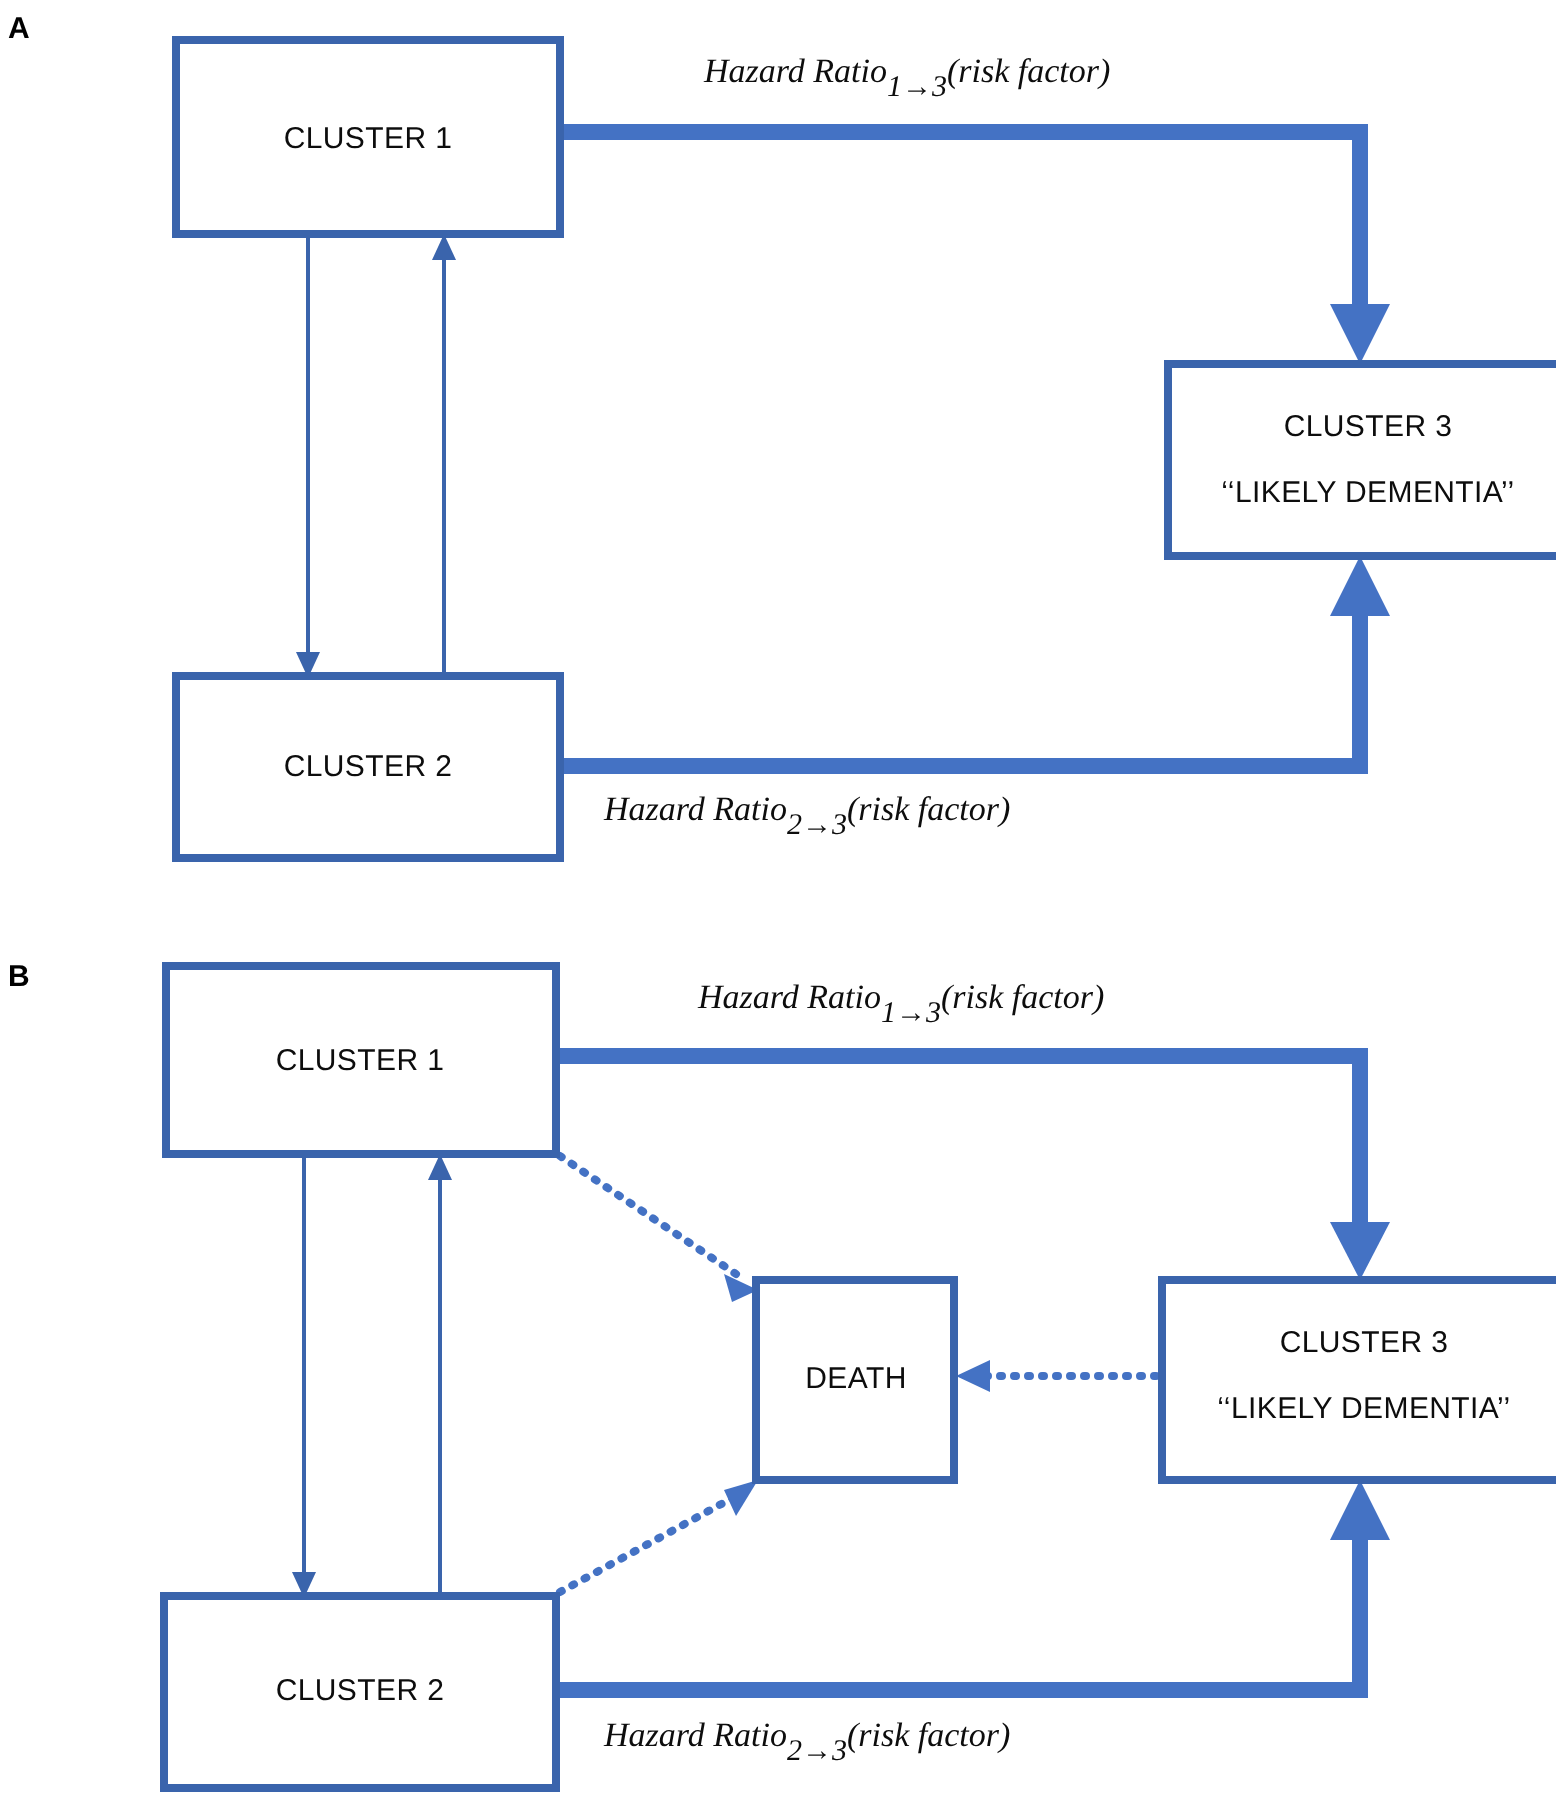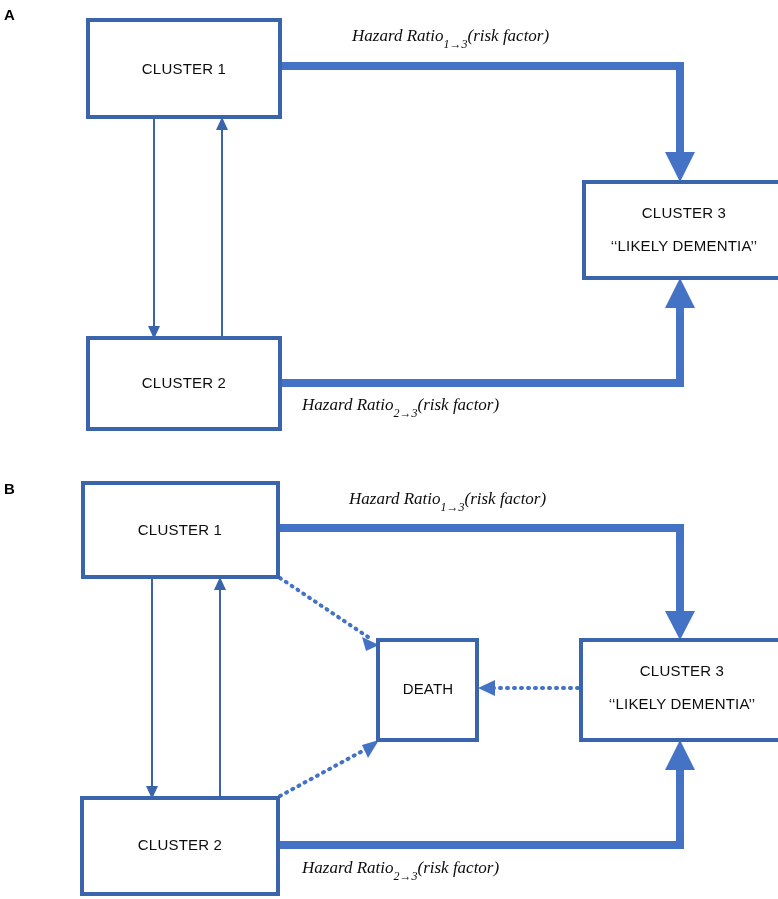--- a/index.html
+++ b/index.html
@@ -78,21 +78,21 @@
   .hr-label {
     position: absolute;
     font-family: "Liberation Serif", serif;
     font-style: italic;
     font-size: 17px;
     color: #0d0d0d;
     white-space: nowrap;
     line-height: 1.1;
   }
   .hr-label .sub {
-    font-size: 12px;
+    font-size: 15px;
     font-style: italic;
     vertical-align: sub;
     position: relative;
     top: 3px;
   }
   .hr-label .paren {
   }
   #hr-a-13 { left: 352px; top: 27px; }
   #hr-a-23 { left: 302px; top: 396px; }
   #hr-b-13 { left: 349px; top: 490px; }

